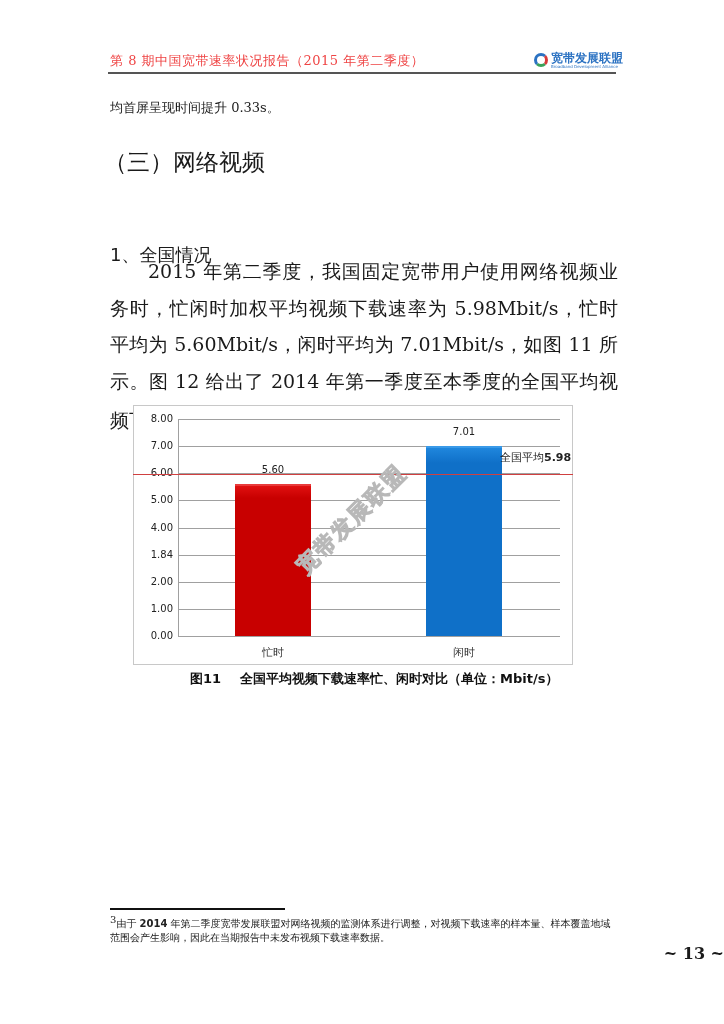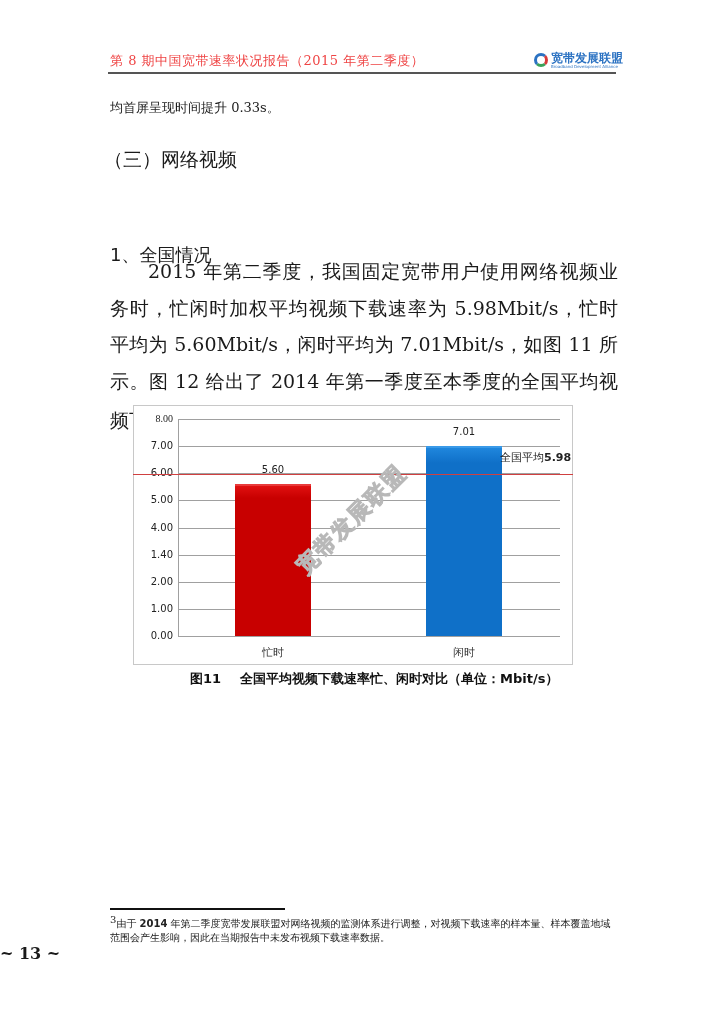--- a/index.html
+++ b/index.html
@@ -8,21 +8,21 @@
   .abs { position:absolute; }
   .header-title { left:110px; top:52px; font-size:13px; color:#ef4444; letter-spacing:0.5px; }
   .header-rule { left:108px; top:72px; width:508px; height:2px; background:#555; }
   .logo { left:534px; top:50px; height:20px; display:flex; align-items:center; gap:3px; }
   .logo-mark { width:14px; height:14px; border-radius:50%; border:3px solid #2b72c2; box-sizing:border-box;
                border-right-color:#d83a3a; border-bottom-color:#3aa35a; }
   .logo-text { font-family:"DejaVu Sans",sans-serif; font-size:12px; color:#2b72c2; font-weight:bold; line-height:12px; }
   .logo-sub { font-family:"DejaVu Sans",sans-serif; font-size:4px; color:#2b72c2; line-height:5px; }
   .body-text { font-size:13px; line-height:36px; }
   .p1 { left:110px; top:90px; }
-  .sec { left:104px; top:147px; font-size:19px; }
+  .sec { left:104px; top:147px; font-size:23px; }
   .sub { left:110px; top:203px; font-size:18px; font-weight:normal; font-family:"DejaVu Sans",sans-serif;margin-top:40px; }
   .para { left:110px; top:253px; width:508px; font-size:19px; line-height:36.5px; text-align:justify; }
   .para .indent { display:inline-block; width:38px; }
   sup { font-size:10px; }
   
   .chart-frame { left:133px; top:405px; width:440px; height:260px; border:1px solid #c8c8c8; box-sizing:border-box; background:#fff; }
   .plot { left:178px; top:419px; width:382px; height:217px; }
   .grid { position:absolute; left:0; width:100%; height:1px; background:#a0a0a0; }
   .plot-left { position:absolute; left:0; top:0; width:1px; height:100%; background:#a0a0a0; }
   .ytick { position:absolute; left:-37px; width:32px; text-align:right; font-family:"DejaVu Sans",sans-serif; font-size:10px; color:#222; transform:translateY(-6px); }
@@ -34,21 +34,21 @@
   .avg-line { left:133px; width:440px; height:1px; background:#d04040; }
   .avg-label { font-size:11px; color:#222; }
   .avg-label b { font-family:"DejaVu Sans",sans-serif; }
   .watermark { left:290px; top:560px; font-family:"DejaVu Sans",sans-serif; font-size:22px; font-weight:bold;
                color:transparent; -webkit-text-stroke:1px #b8b8b8; transform:rotate(-45deg); transform-origin:left top; letter-spacing:2px; }
   .caption { left:165px; top:670px; font-family:"DejaVu Sans",sans-serif; font-size:13px; color:#111; font-weight:bold; }
   .caption .num { display:inline-block; width:50px;margin-left:25px; }
   .fn-rule { left:110px; top:908px; width:175px; height:2px; background:#111; }
   .footnote { left:110px; top:913px; width:508px; font-size:10px; line-height:14px; color:#222; }
   .footnote b { font-family:"DejaVu Sans",sans-serif; }
-  .page-num { left:0; top:944px; width:724px; text-align:left; font-size:16px; font-weight:bold; }
+  .page-num { left:0; top:944px; width:724px; text-align:right; font-size:16px; font-weight:bold; }
 </style>
 </head>
 <body>
 
 <div class="abs header-title">第 8 期中国宽带速率状况报告（2015 年第二季度）</div>
 <div class="abs logo">
   <span class="logo-mark"></span>
   <span>
     <div class="logo-text">宽带发展联盟</div>
     <div class="logo-sub">Broadband Development Alliance</div>
@@ -65,31 +65,31 @@
 <div class="abs chart-frame"></div>
 <div class="abs plot" id="plot">
   <div class="plot-left"></div>
 <div class="grid" style="top: 217px;"></div>
     <div class="ytick" style="top: 217px;">0.00</div>
     <div class="grid" style="top: 189.875px;"></div>
     <div class="ytick" style="top: 189.875px;">1.00</div>
     <div class="grid" style="top: 162.75px;"></div>
     <div class="ytick" style="top: 162.75px;">2.00</div>
     <div class="grid" style="top: 135.625px;"></div>
-    <div class="ytick" style="top: 135.625px;">1.40</div>
+    <div class="ytick" style="top: 135.625px;">1.84</div>
     <div class="grid" style="top: 108.5px;"></div>
     <div class="ytick" style="top: 108.5px;">4.00</div>
     <div class="grid" style="top: 81.375px;"></div>
     <div class="ytick" style="top: 81.375px;">5.00</div>
     <div class="grid" style="top: 54.25px;"></div>
     <div class="ytick" style="top: 54.25px;">6.00</div>
     <div class="grid" style="top: 27.125px;"></div>
     <div class="ytick" style="top: 27.125px;">7.00</div>
     <div class="grid" style="top: 0px;"></div>
-    <div class="ytick" style="top: 0px; font-family: Liberation Serif, serif;">8.00</div>
+    <div class="ytick" style="top: 0px;">8.00</div>
     <div class="bar bar-red" style="left: 57px; height: 151.9px;"></div>
     <div class="bar-label" style="left: 57px; top: 45.1px;">5.60</div>
     <div class="xcat" style="left: 57px;">忙时</div>
     <div class="bar bar-blue" style="left: 248px; height: 190.146px;"></div>
     <div class="bar-label" style="left: 248px; top: 6.85375px;">7.01</div>
     <div class="xcat" style="left: 248px;">闲时</div>
   </div>
 <div class="abs avg-line" id="avgLine" style="top: 473.793px; background: rgb(208, 64, 64);"></div>
 <div class="abs avg-label" id="avgLabel" style="left: 500px; top: 449.793px;"><span>全国平均</span><b>5.98</b></div>
 <div class="abs watermark">宽带发展联盟</div>

